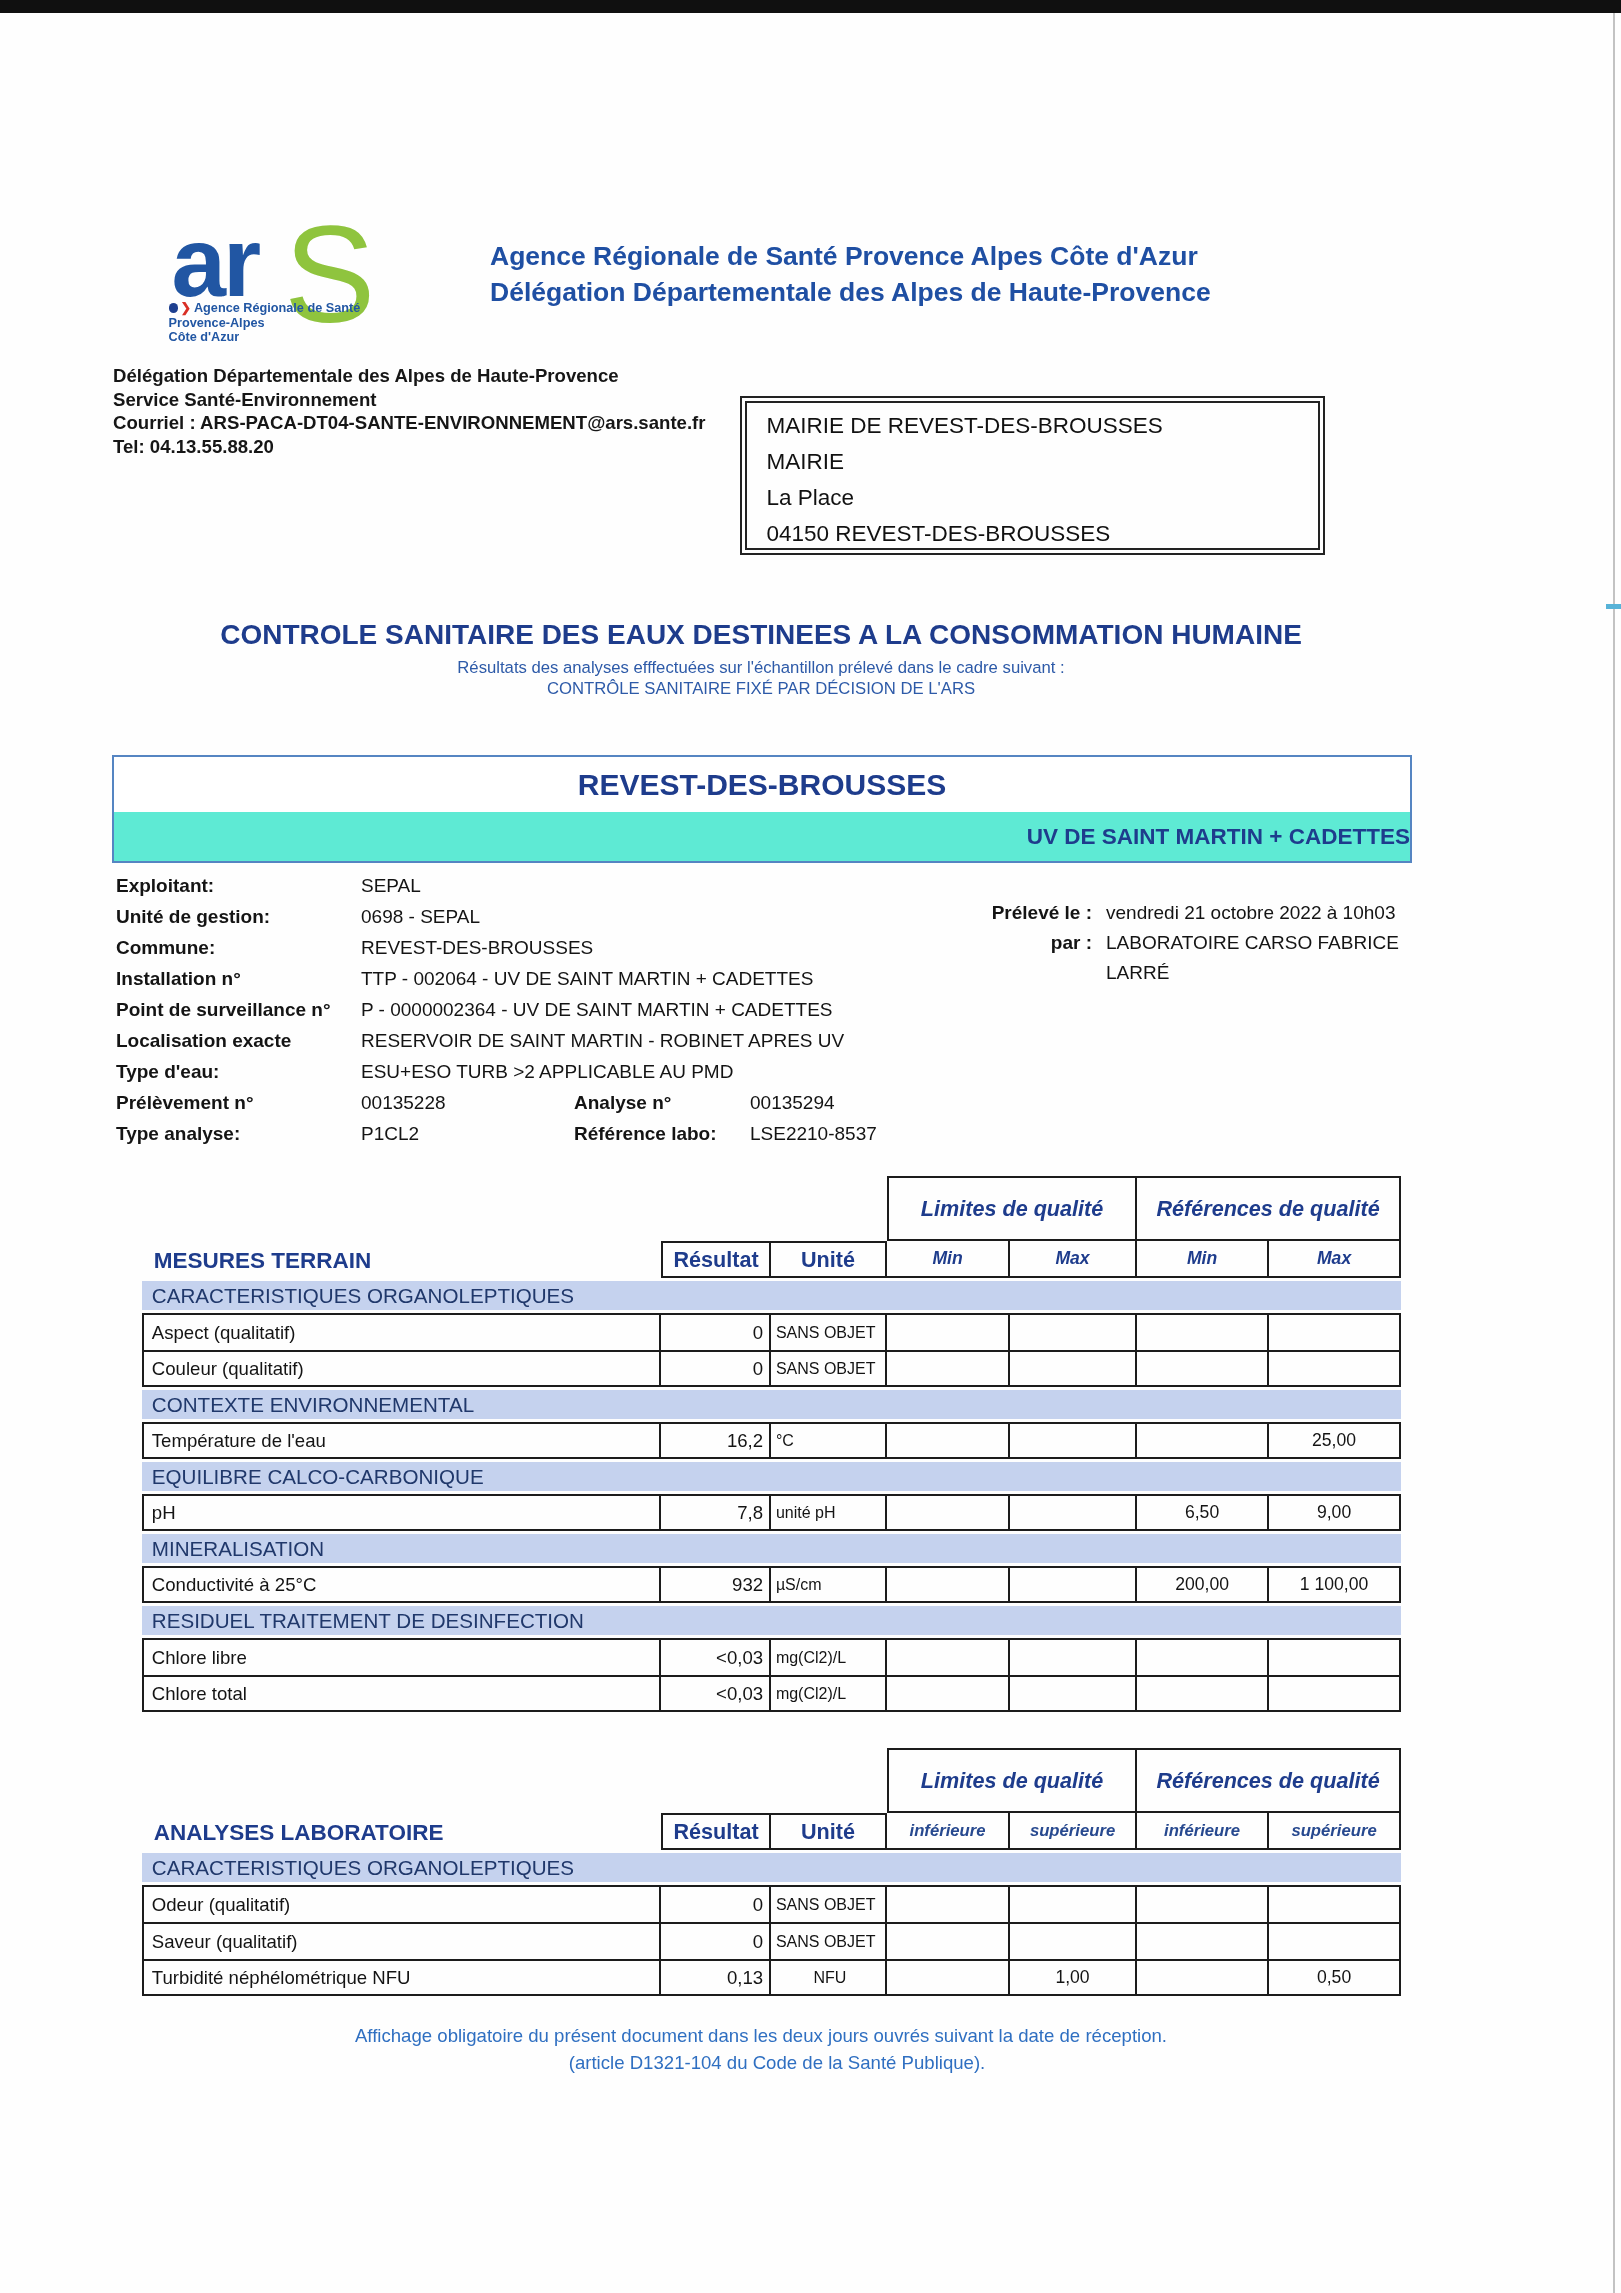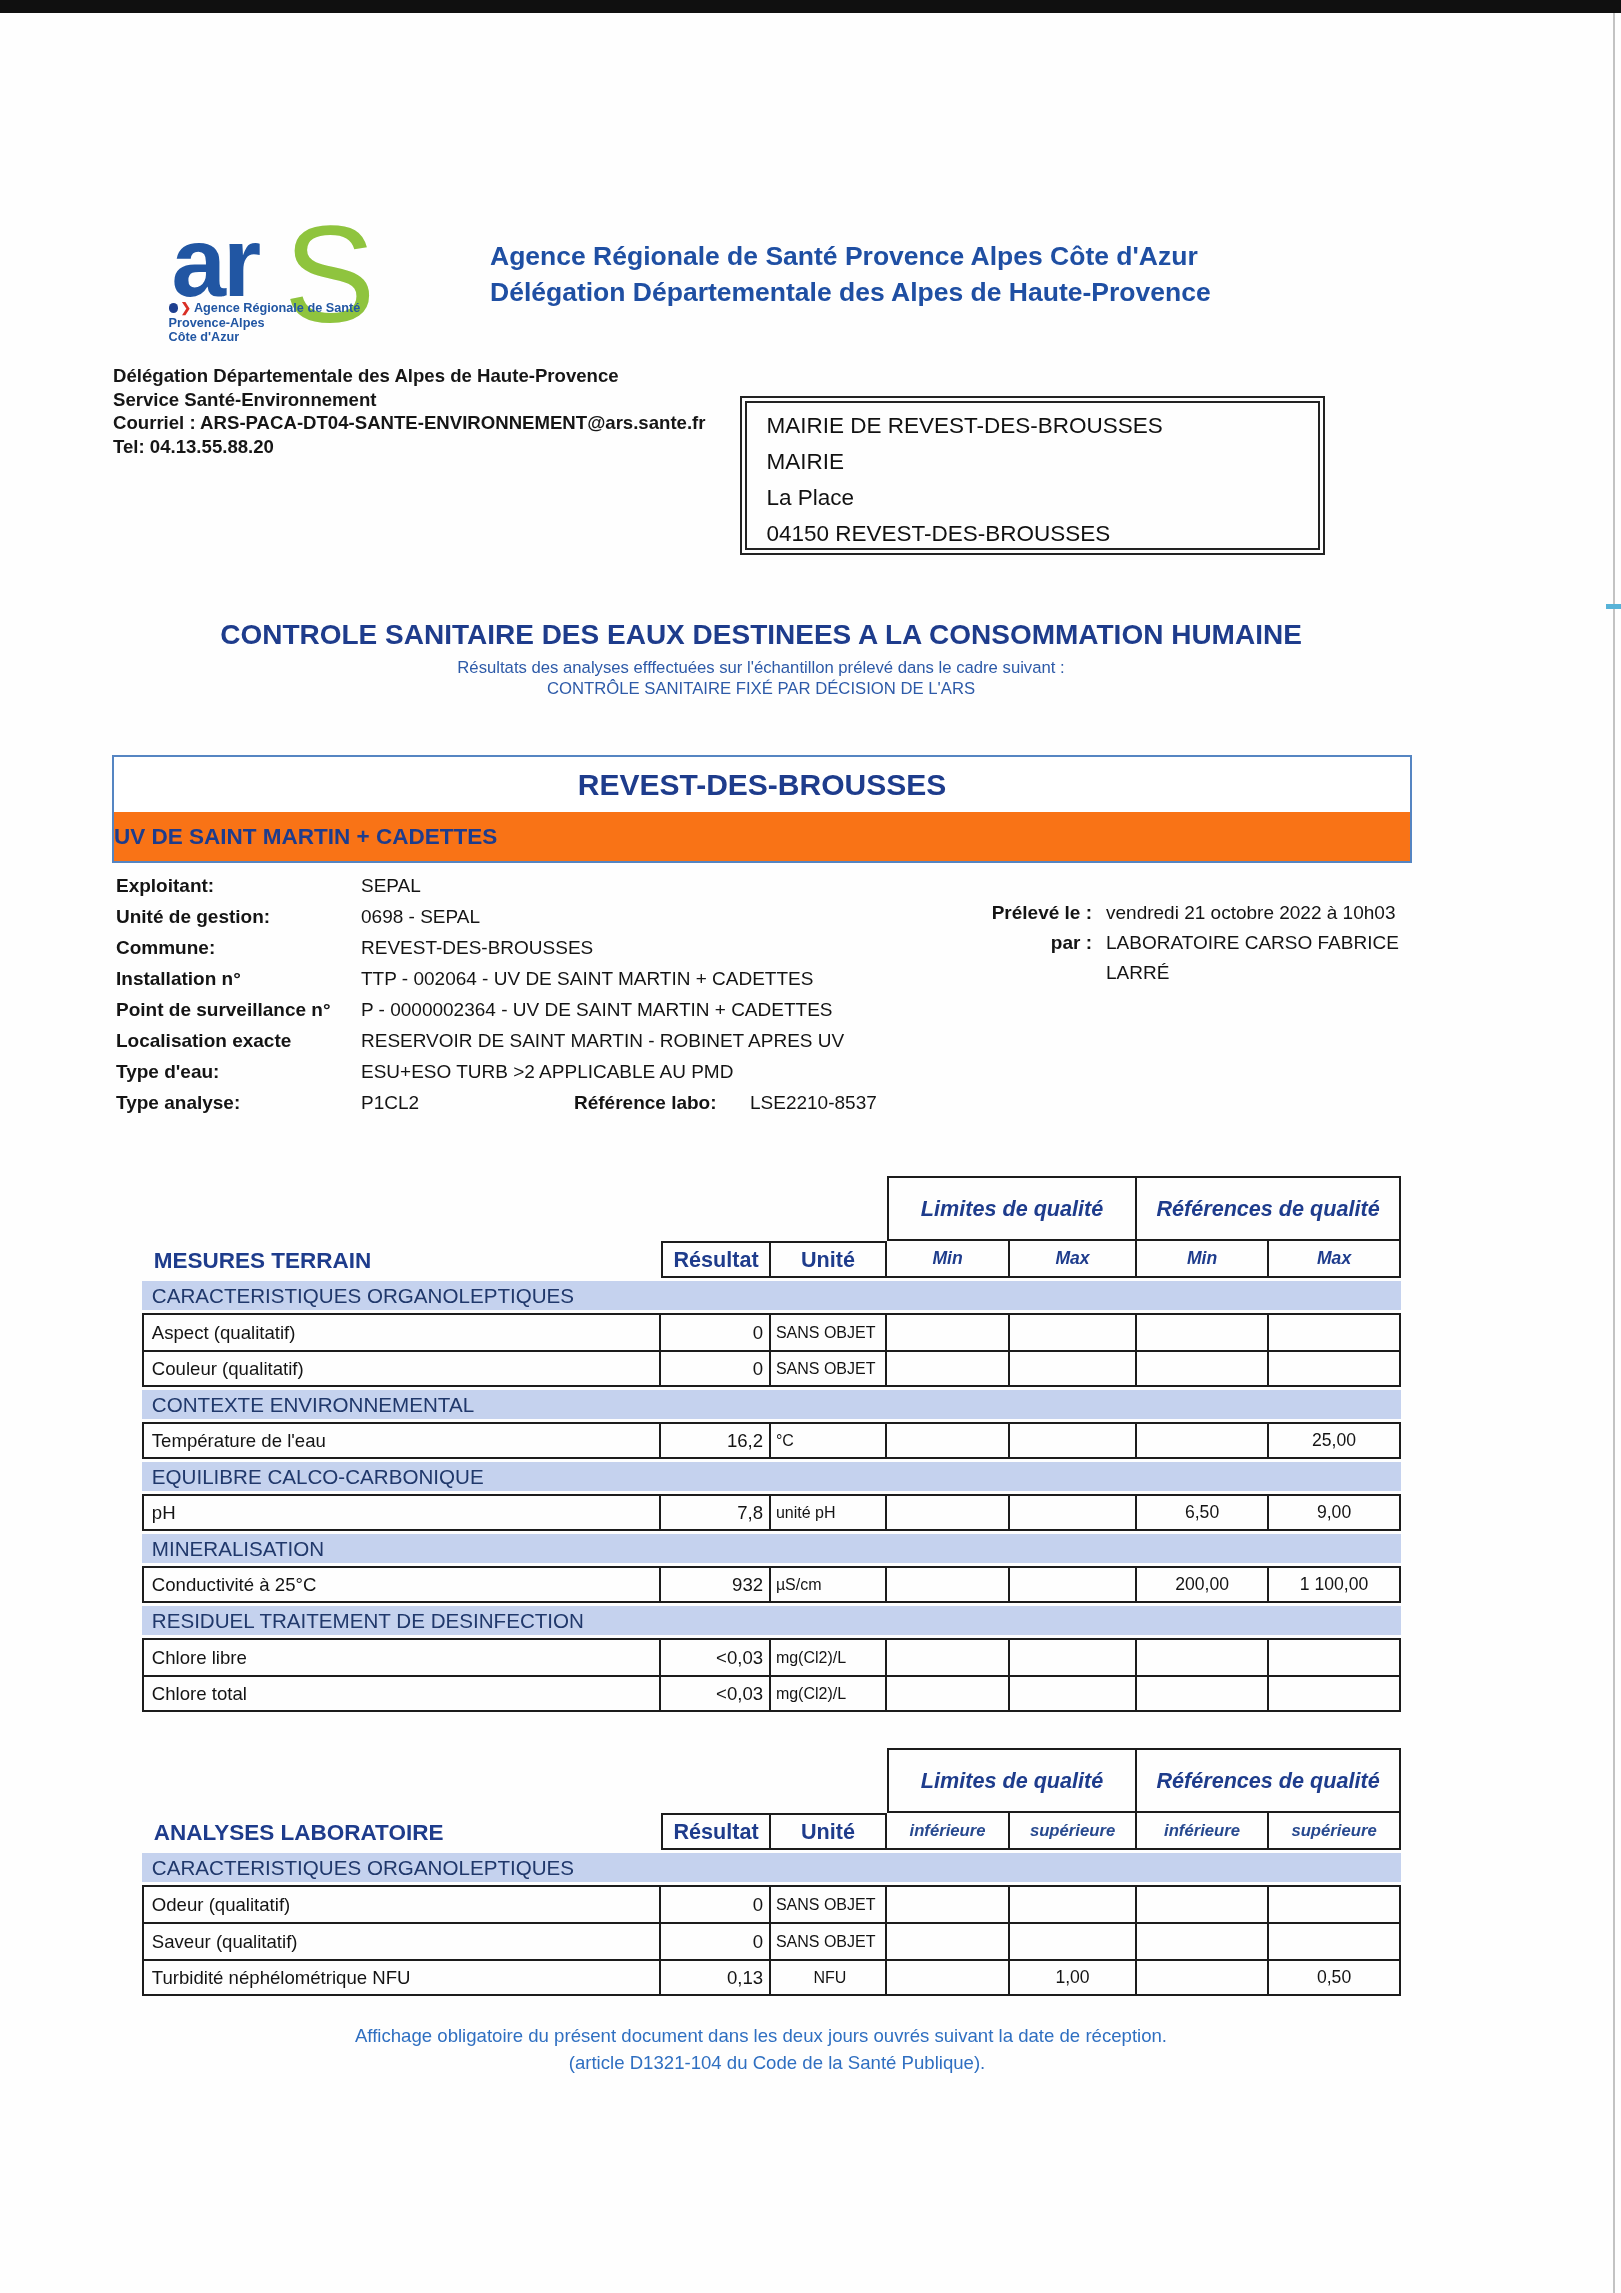--- a/index.html
+++ b/index.html
@@ -32,22 +32,22 @@
   .rcpt-line{font-size:22.5px;line-height:36px;color:#111;}
 
   
   .doc-title{position:absolute;left:112px;top:619px;width:1298px;text-align:center;font-size:28px;font-weight:700;color:#1e3c8c;letter-spacing:0px;}
   .doc-sub1{position:absolute;left:112px;top:658px;width:1298px;text-align:center;font-size:16.7px;color:#2d5aa8;}
   .doc-sub2{position:absolute;left:112px;top:679px;width:1298px;text-align:center;font-size:16.7px;color:#2d5aa8;}
 
   
   .netbox1{position:absolute;left:112px;top:755px;width:1296px;height:55px;border:2px solid #5585c2;background:#fff;
     text-align:center;line-height:55px;font-size:30px;font-weight:700;color:#1e3c8c;}
-  .netbox2{position:absolute;left:112px;top:812px;width:1296px;height:49px;border:2px solid #5585c2;border-top:none;background:#f97316;
-    text-align:left;line-height:49px;font-size:22.5px;font-weight:700;color:#1e3c8c;}
+  .netbox2{position:absolute;left:112px;top:812px;width:1296px;height:49px;border:2px solid #5585c2;border-top:none;background:#5eead4;
+    text-align:right;line-height:49px;font-size:22.5px;font-weight:700;color:#1e3c8c;}
 
   
   .details{position:absolute;left:116px;top:875px;width:980px;font-size:19px;}
   .det-row{position:relative;height:31px;}
   .det-label{position:absolute;left:0;font-weight:700;}
   .det-value{position:absolute;left:245px;}
   .det-label2{position:absolute;left:458px;font-weight:700;}
   .det-value2{position:absolute;left:634px;}
 
   .sampling-labels{position:absolute;left:916px;top:898px;width:176px;text-align:right;font-size:19px;font-weight:700;line-height:30px;}
@@ -152,20 +152,26 @@
         <span class="det-label">Point de surveillance n°</span>
         <span class="det-value">P - 0000002364 - UV DE SAINT MARTIN + CADETTES</span>
       </div>
       <div class="det-row">
         <span class="det-label">Localisation exacte</span>
         <span class="det-value">RESERVOIR DE SAINT MARTIN - ROBINET APRES UV</span>
       </div>
       <div class="det-row">
         <span class="det-label">Type d'eau:</span>
         <span class="det-value">ESU+ESO TURB &gt;2 APPLICABLE AU PMD</span>
+      </div>
+      <div class="det-row">
+        <span class="det-label">Prélèvement n°</span>
+        <span class="det-value">00135228</span>
+        <span class="det-label2">Analyse n°</span>
+        <span class="det-value2">00135294</span>
       </div>
       <div class="det-row">
         <span class="det-label">Type analyse:</span>
         <span class="det-value">P1CL2</span>
         <span class="det-label2">Référence labo:</span>
         <span class="det-value2">LSE2210-8537</span>
       </div>
     </div>
 
   <div class="sampling-labels">

